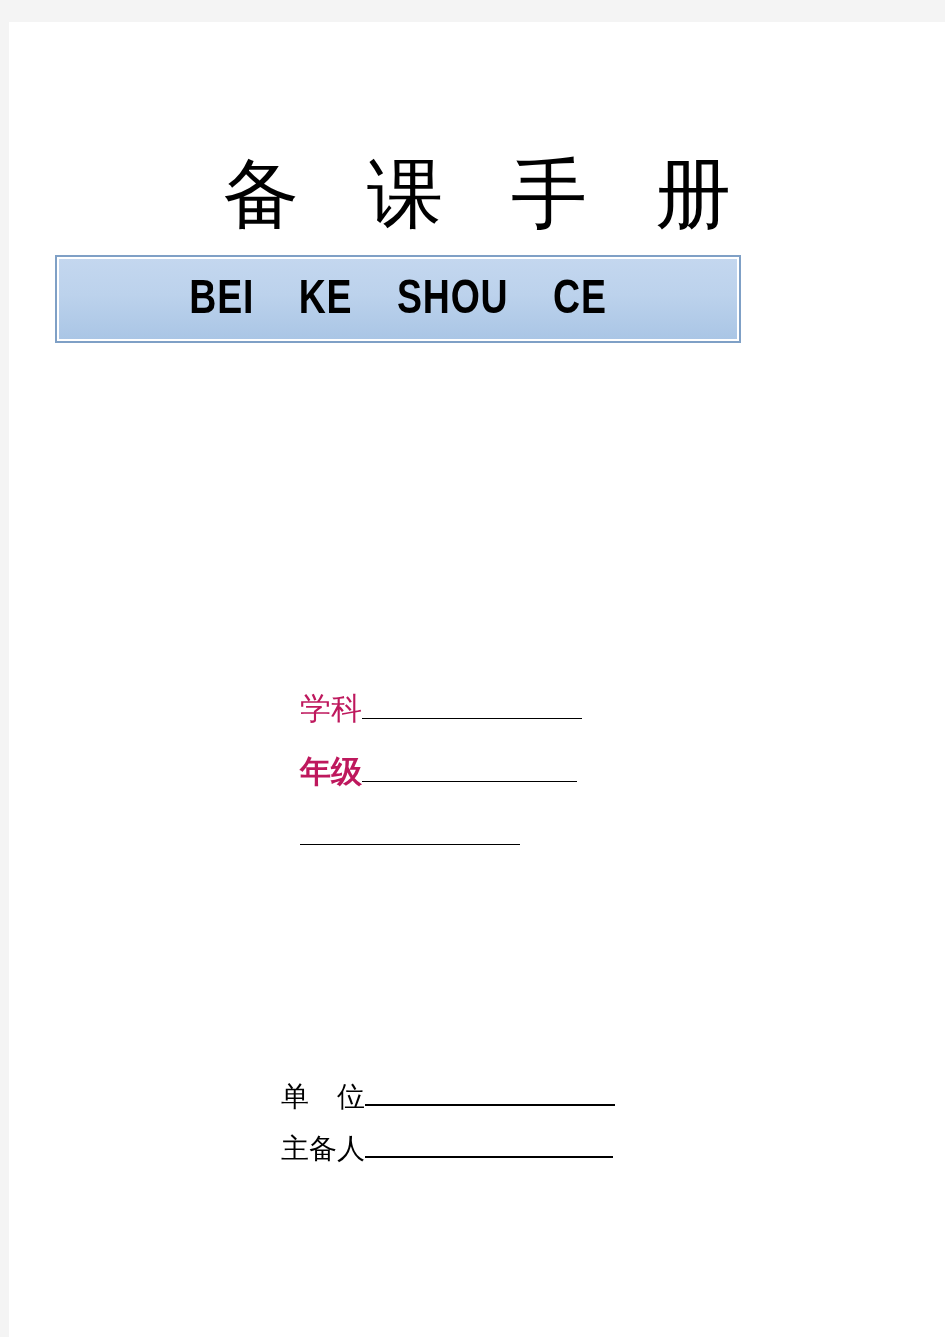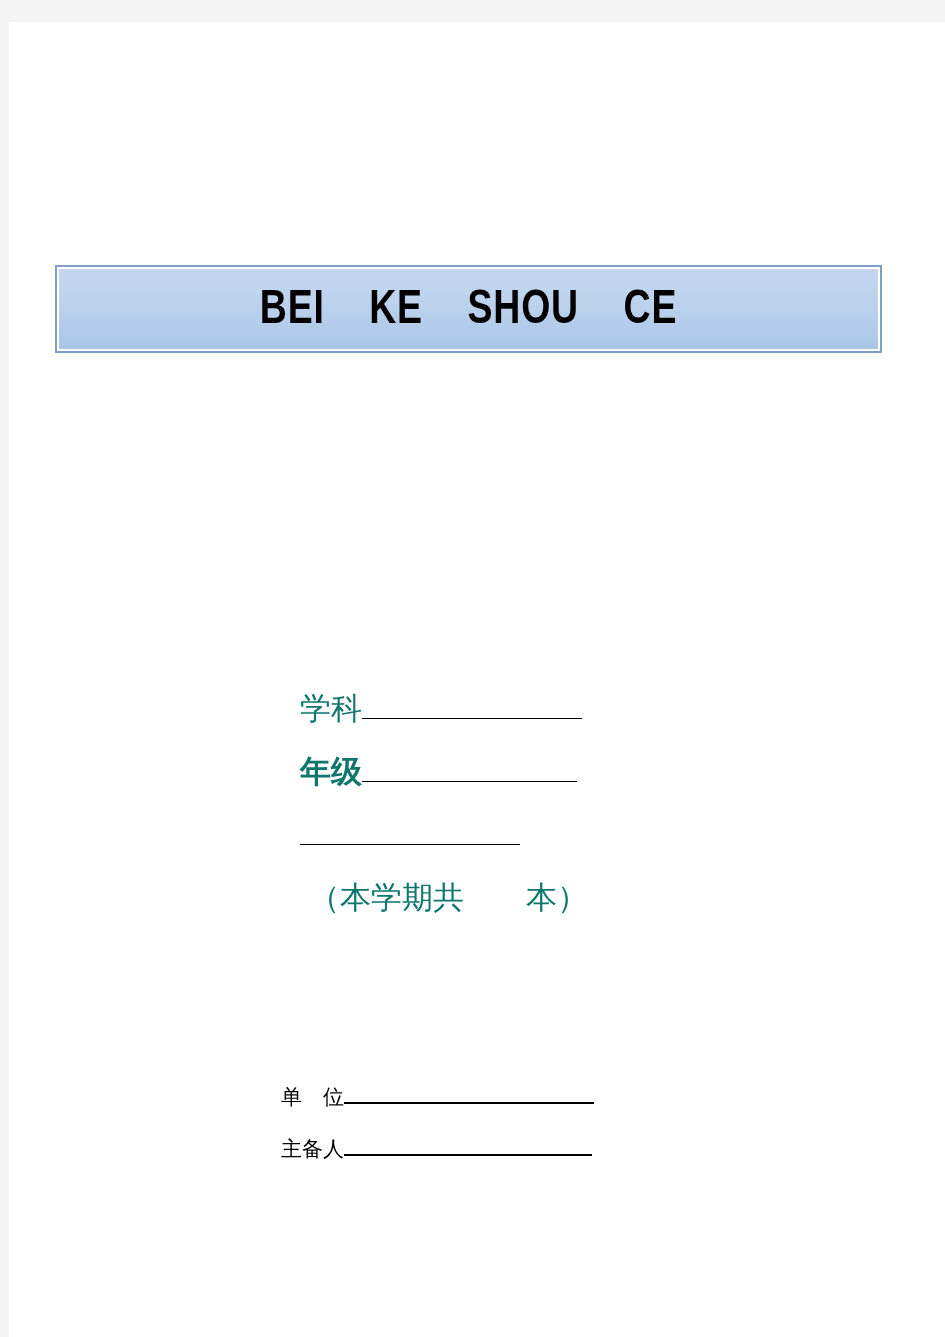--- a/index.html
+++ b/index.html
@@ -44,22 +44,22 @@
   }
   #title-row .gap {
     display: inline-block;
     width: 68px;
   }
 
   
   #banner {
     position: absolute;
     left: 46px;
-    top: 243px;
-    width: 827px;
+    top: 233px;
+    width: 686px;
     height: 88px;
     box-sizing: border-box;
     border: 2px solid #7fa0c6;
     background: linear-gradient(to bottom, #c4d7ef 0%, #bcd2ec 45%, #a9c5e5 100%);
     box-shadow: 0 0 0 2px #ffffff inset;
   }
   #banner-text {
     position: absolute;
     left: 0;
     right: 0;
@@ -76,21 +76,21 @@
   }
 
   
   #form-upper {
     position: absolute;
     left: 0;
     top: 655px;
     width: 936px;
     font-family: "Liberation Serif", "DejaVu Serif", serif;
     font-size: 31px;
-    color: #0f766e;
+    color: #be185d;
   }
   .frow {
     height: 63px;
     line-height: 63px;
     white-space: pre;
   }
   .frow .lbl { display: inline-block; }
   .rule {
     display: inline-block;
     border-bottom: 1.6px solid #000000;
@@ -106,55 +106,57 @@
   #row-term     { padding-left: 305px; }
   #row-total    { padding-left: 300px; }
 
   
   #form-lower {
     position: absolute;
     left: 0;
     top: 1049px;
     width: 936px;
     font-family: "Liberation Sans", "DejaVu Sans", sans-serif;
-    font-size: 21px;
+    font-size: 28px;
     color: #000000;
   }
   #form-lower .frow { height: 52px; line-height: 52px; }
   #row-unit   { padding-left: 272px; }
   #row-author { padding-left: 272px; text-decoration: underline; }
   .rule-b {
     display: inline-block;
     border-bottom: 2px solid #000000;
     height: 0.82em;
     vertical-align: baseline;
   }
   .rb-250 { width: 250px; }
   .rb-248 { width: 248px; }
 </style>
 </head>
 <body>
 
 <div id="page">
 
+  <div id="title-row">
+    <span class="han">备</span><span class="gap"></span><span class="han">课</span><span class="gap"></span><span class="han">手</span><span class="gap"></span><span class="han">册</span>
+  </div>
 
   <div id="banner">
     <div id="banner-text">BEI    KE    SHOU    CE</div>
   </div>
 
   <div id="form-upper">
 
     <div class="frow" id="row-subject"><span class="lbl">学科</span><span class="rule r-220"></span></div>
 
     <div class="frow" id="row-grade"><span class="lbl">年级</span><span class="rule r-215"></span></div>
 
     <div class="frow" id="row-year"><span class="rule r-220"></span></div>
 
 
-    <div class="frow" id="row-total"><span class="lbl">（本学期共　　本）</span></div>
 
   </div>
 
   <div id="form-lower">
 
     <div class="frow" id="row-unit"><span class="lbl">单　位</span><span class="rule-b rb-250"></span></div>
 
     <div class="frow" id="row-author"><span class="lbl">主备人</span><span class="rule-b rb-248"></span></div>
 
   </div>

